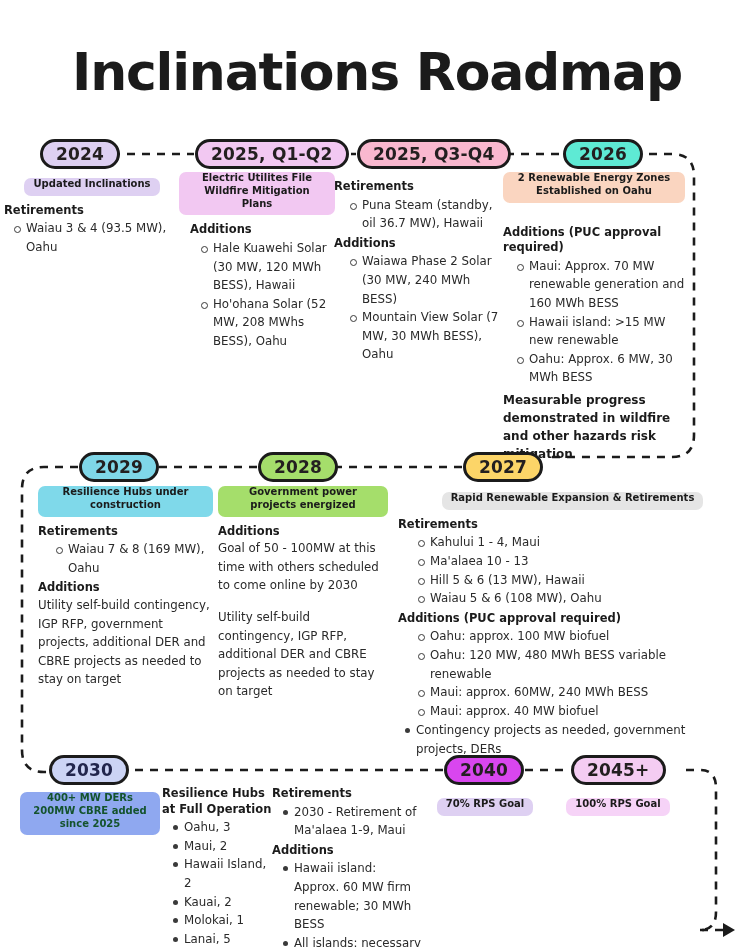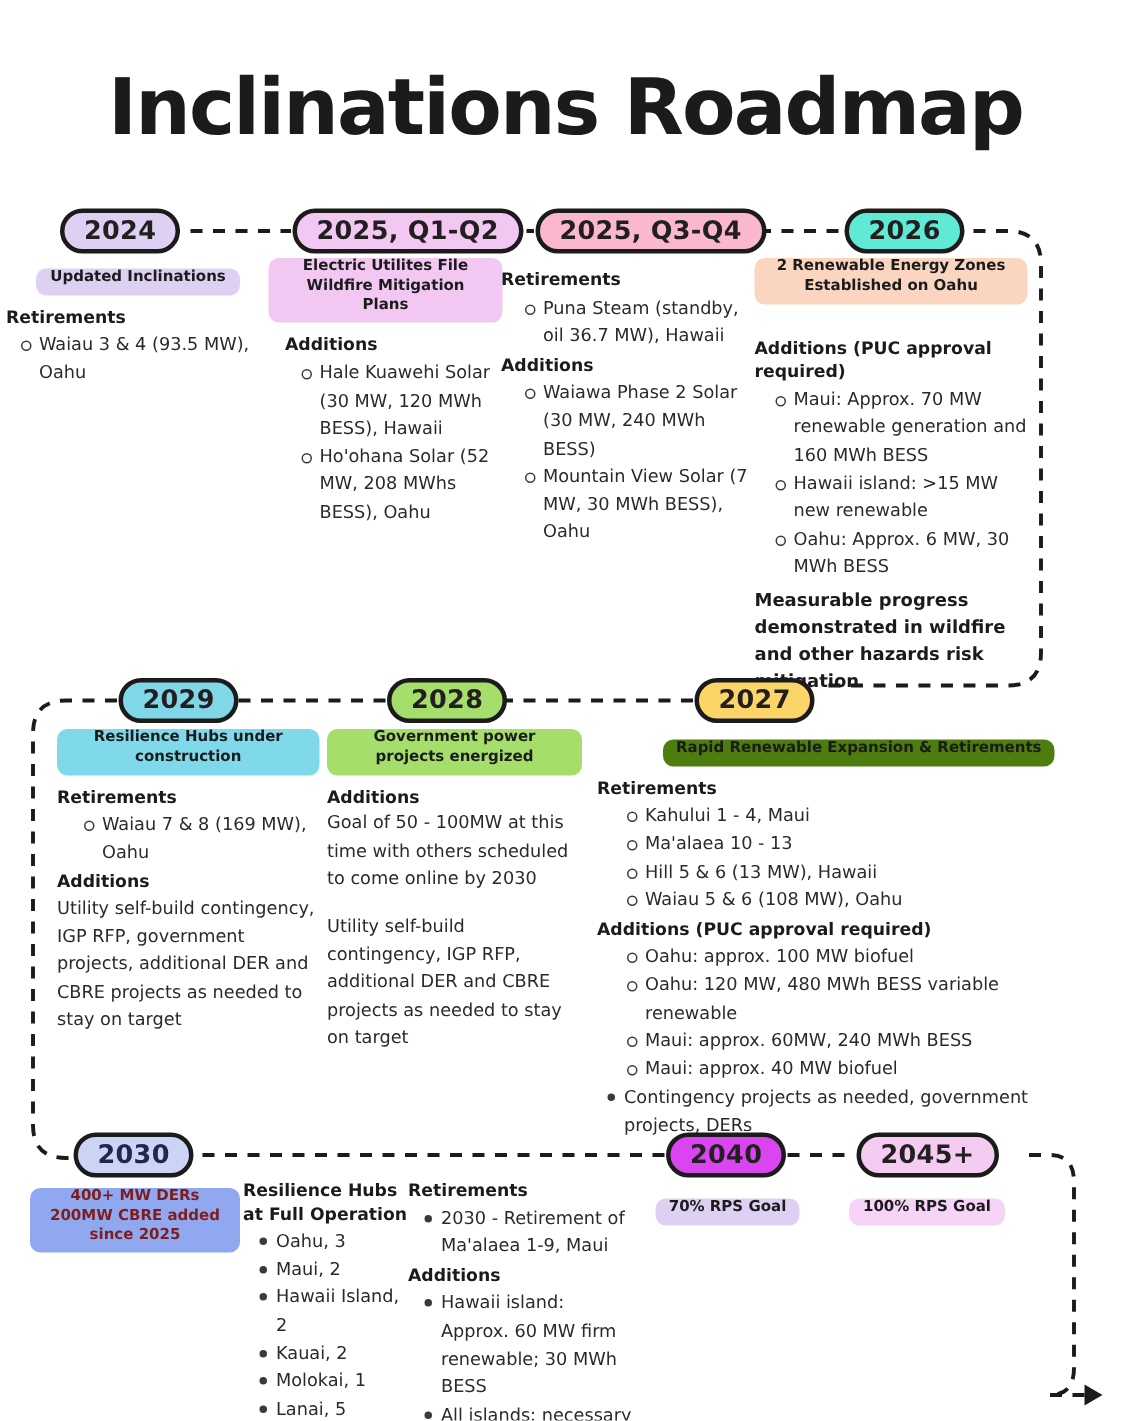--- a/index.html
+++ b/index.html
@@ -243,21 +243,21 @@
   <div class="sec-head">Additions</div>
   <p class="para">Goal of 50 - 100MW at this time with others scheduled to come online by 2030</p>
   <p class="para">Utility self-build contingency, IGP RFP, additional DER and CBRE projects as needed to stay on target</p>
 </div>
 
 <div class="year-pill" style="left:463px; top:452px; background:#fcd568;">
   <span>2027</span>
 </div>
 <div class="col" style="left:398px; top:486px; width:312px;">
   <div class="badge-wrap">
-    <span class="badge" style="background:#4d7c0f;margin-left:37px;">Rapid Renewable Expansion &amp; Retirements</span>
+    <span class="badge" style="background:#e5e5e5;margin-left:37px;">Rapid Renewable Expansion &amp; Retirements</span>
   </div>
   <div class="sec-head">Retirements</div>
   <ul class="hollow" style="padding-left:32px;">
     <li>Kahului 1 - 4, Maui</li>
     <li>Ma'alaea 10 - 13</li>
     <li>Hill 5 &amp; 6 (13 MW), Hawaii</li>
     <li>Waiau 5 &amp; 6 (108 MW), Oahu</li>
   </ul>
   <div class="sec-head tight">Additions (PUC approval required)</div>
   <ul class="hollow" style="padding-left:32px;">
@@ -269,21 +269,21 @@
   <ul class="solid" style="padding-left:18px;">
     <li>Contingency projects as needed, government projects, DERs</li>
   </ul>
 </div>
 
 <div class="year-pill" style="left:49px; top:755px; background:#ccd4f5; color:#22264d;">
   <span>2030</span>
 </div>
 <div class="col" style="left:20px; top:792px; width:140px;">
   <div class="badge-wrap">
-    <span class="badge" style="background:#8fa8f0; color:#7f1d1d;">400+ MW DERs 200MW CBRE added since 2025</span>
+    <span class="badge" style="background:#8fa8f0; color:#14532d;">400+ MW DERs 200MW CBRE added since 2025</span>
   </div>
 </div>
 
 <div class="col" style="left:162px; top:786px; width:110px;">
   <div class="sec-head" style="margin-top:0;">Resilience Hubs at Full Operation</div>
   <ul class="solid" style="padding-left:22px;">
     <li>Oahu, 3</li>
     <li>Maui, 2</li>
     <li>Hawaii Island, 2</li>
     <li>Kauai, 2</li>

